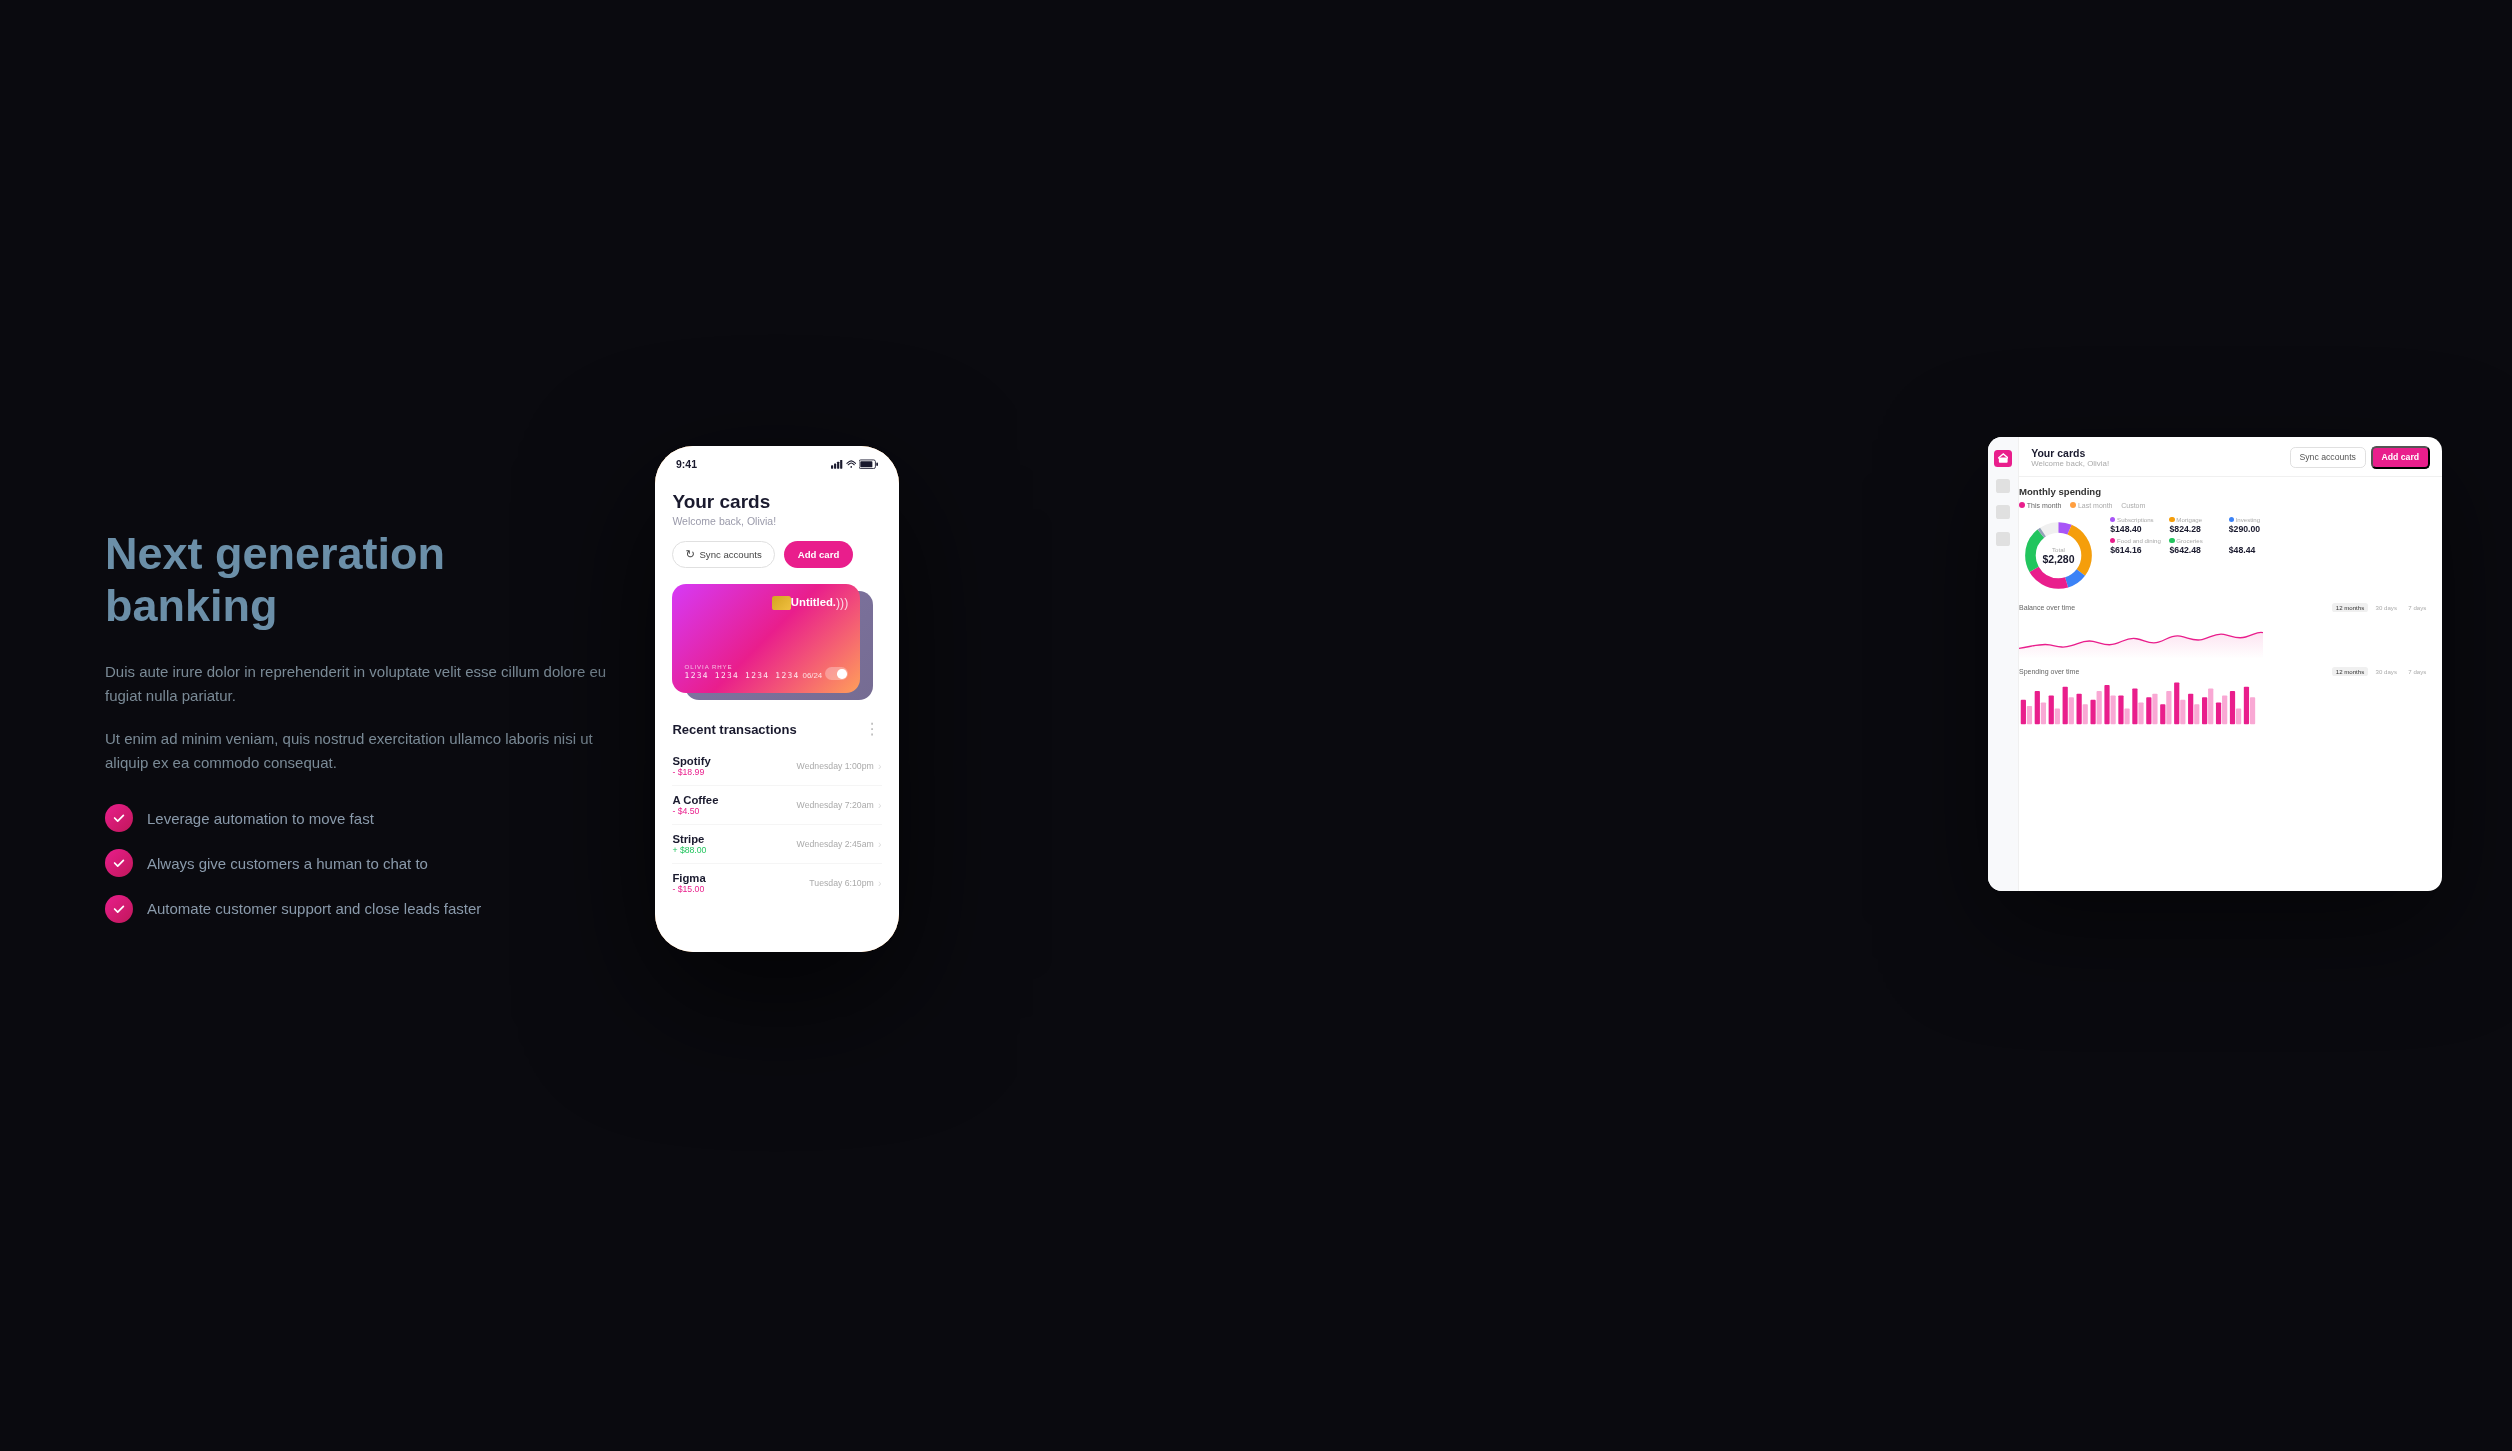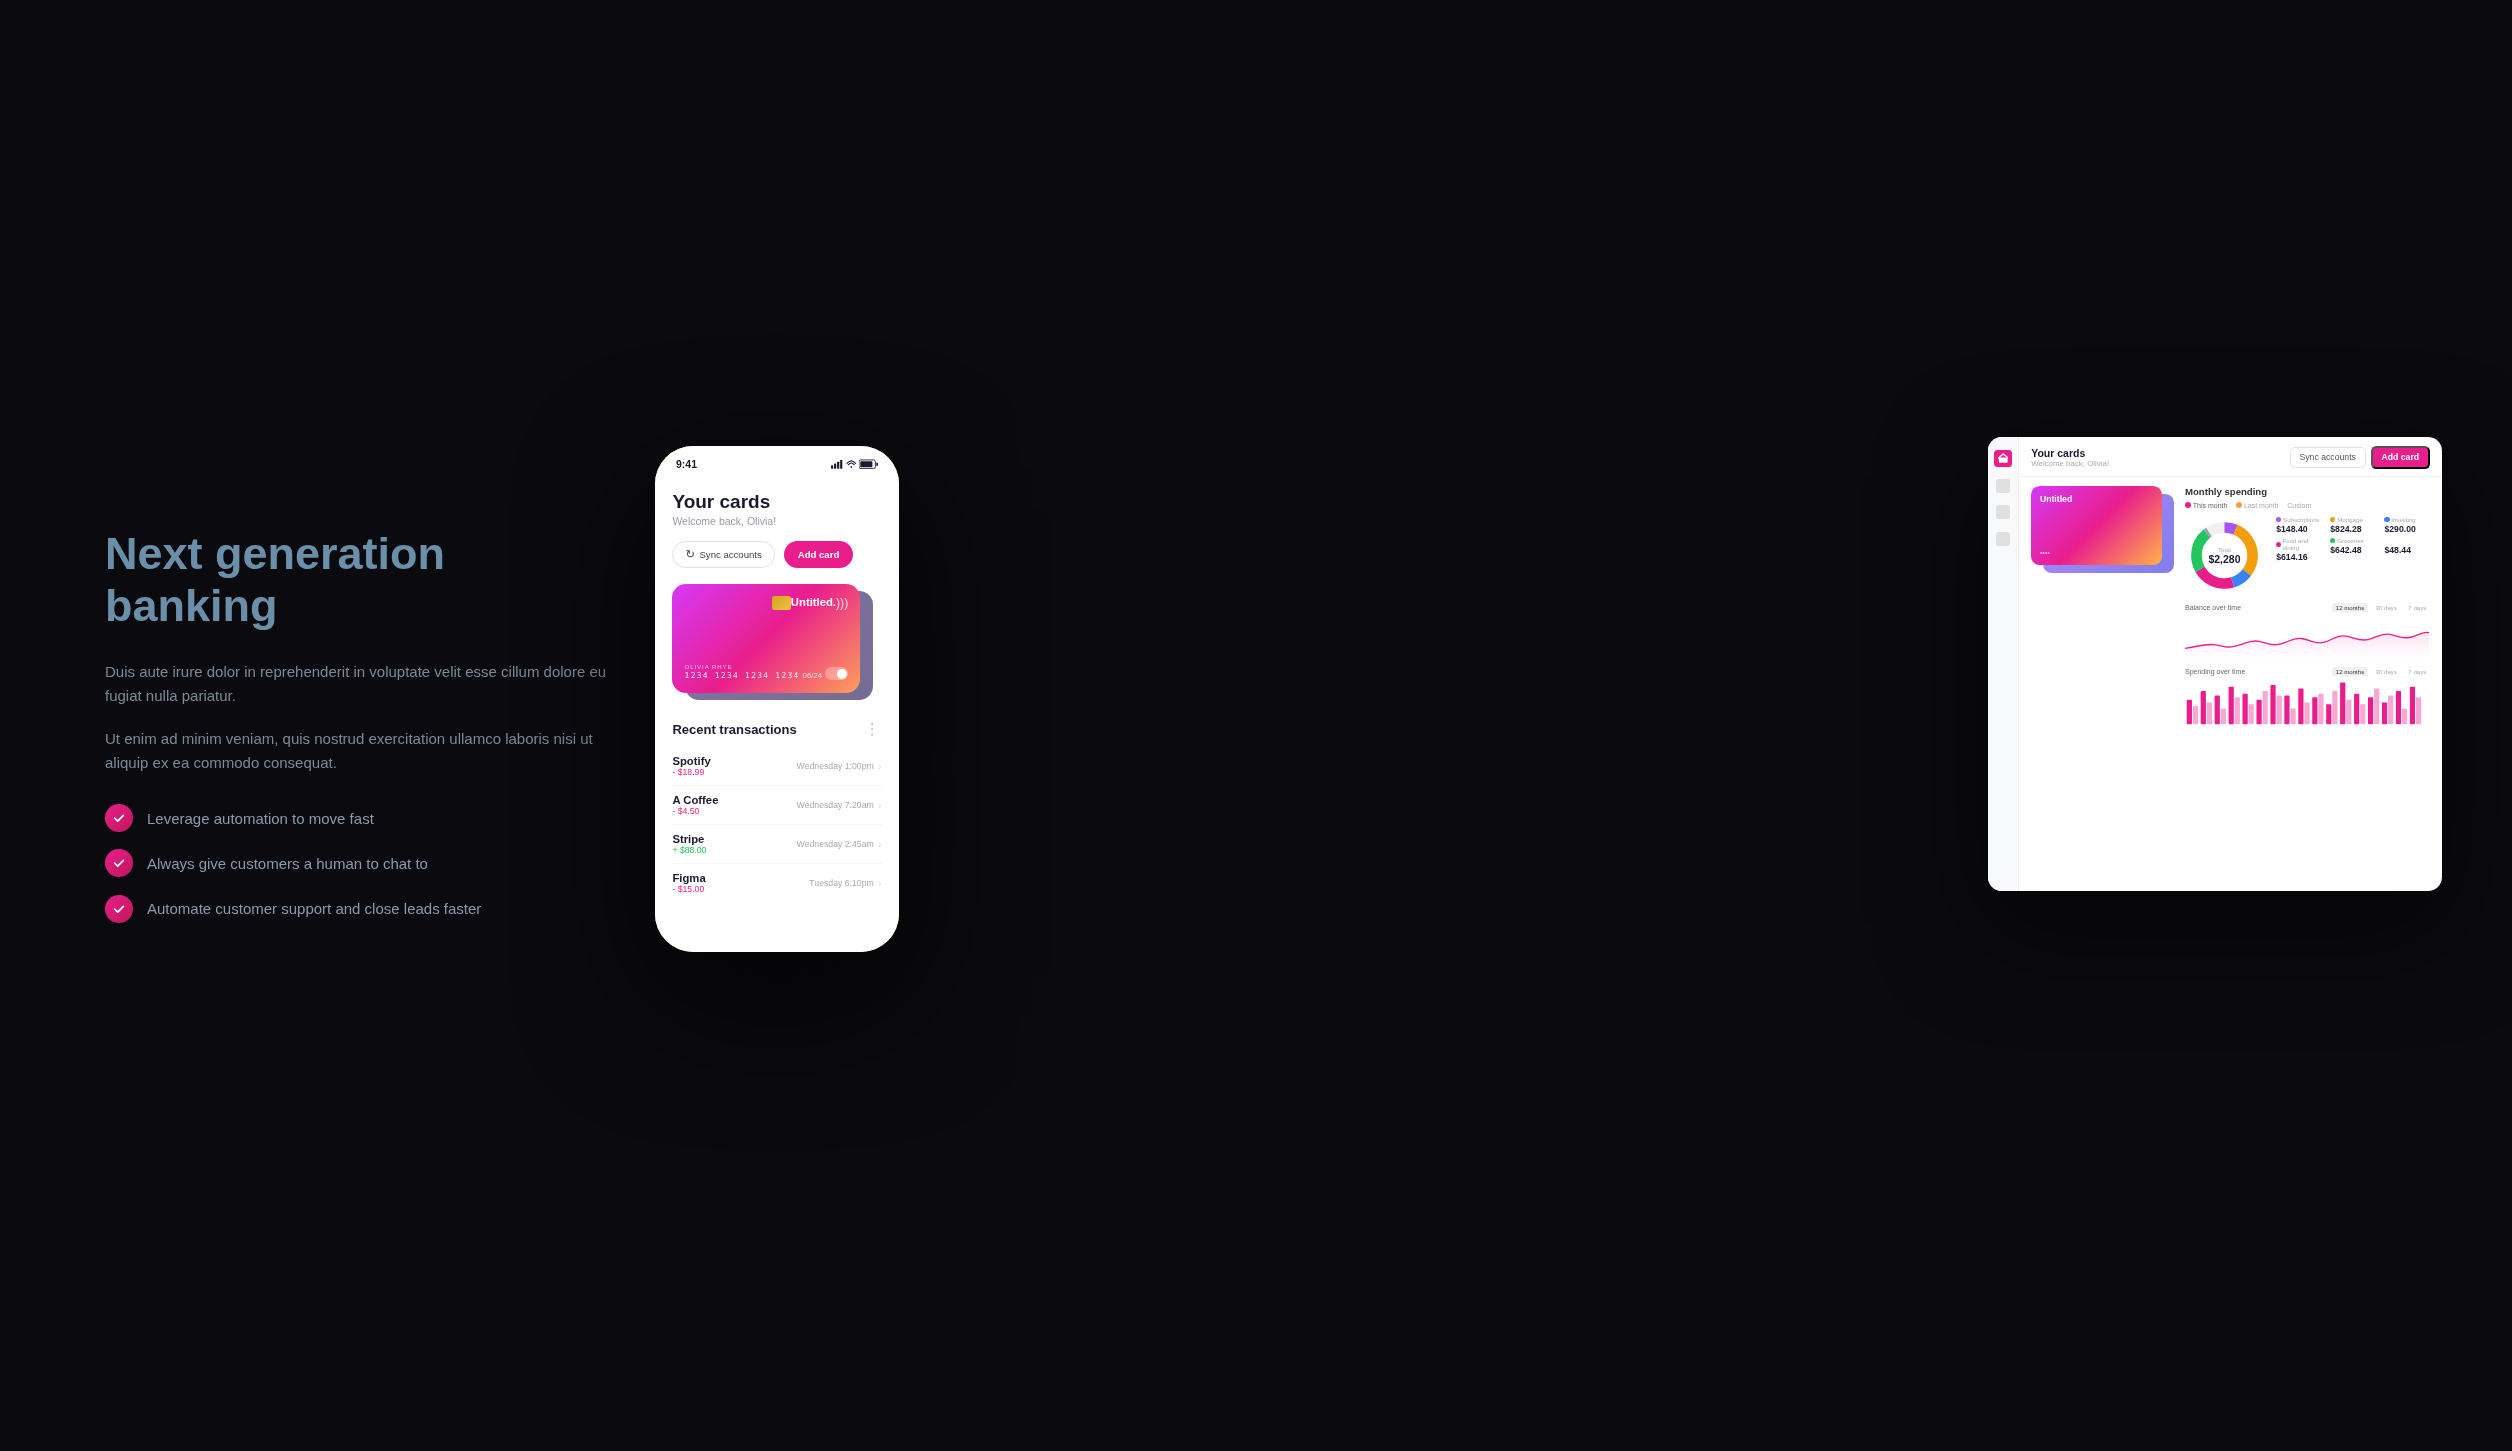--- a/index.html
+++ b/index.html
@@ -238,32 +238,20 @@
           <div style="font-size:7.9px;color:#aaa;">Welcome back, Olivia!</div>
         </div>
         <div style="display:flex;gap:5.2px;align-items:center;">
           <button class="sync-btn-desktop">Sync accounts</button>
           <button class="add-card-btn-desktop">Add card</button>
         </div>
       </div>
 
       <div style="position:relative; margin-left:31px; display:flex;">
 
-        <div style="padding:8.7px 12.2px; width:166px;">
-          <div style="position:relative; height:105px;">
-            <div style="position:absolute; width:131px; height:79px; border-radius:8.7px; background:linear-gradient(135deg,#d63af7,#e91e8c,#ffb347); top:0; left:0; z-index:2; padding:8.7px; display:flex; flex-direction:column; justify-content:space-between;">
-              <div style="font-size:8.7px;font-weight:700;color:#fff;">Untitled</div>
-              <div style="font-size:7px;color:rgba(255,255,255,0.7);">••••</div>
-            </div>
-            <div style="position:absolute; width:131px; height:79px; border-radius:8.7px; background:linear-gradient(135deg,#8b5cf6,#4f46e5); top:8.7px; left:12.2px; z-index:1; opacity:0.7; padding:8.7px; display:flex; flex-direction:column; justify-content:space-between;">
-              <div style="font-size:8.7px;font-weight:700;color:#fff;">Untitled</div>
-              <div style="font-size:7px;color:rgba(255,255,255,0.7);">••••</div>
-            </div>
-          </div>
-        </div>
 
         <div style="flex:1; padding:8.7px 12.2px 0 0;">
           <div style="font-size:9.6px;font-weight:600;color:#333;margin-bottom:5.2px;">Monthly spending</div>
           <div style="display:flex;gap:8.7px;margin-bottom:7px;align-items:center;">
             <span style="font-size:7px;color:#666;display:flex;align-items:center;gap:1.7px;">
                 <span style="width:6.1px;height:6.1px;border-radius:50%;background:#e91e8c;display:inline-block;"></span>
                 <span>This month</span>
               </span>
             <span style="font-size:7px;color:#aaa;display:flex;align-items:center;gap:1.7px;">
                 <span style="width:6.1px;height:6.1px;border-radius:50%;background:#ff9f40;display:inline-block;"></span>

